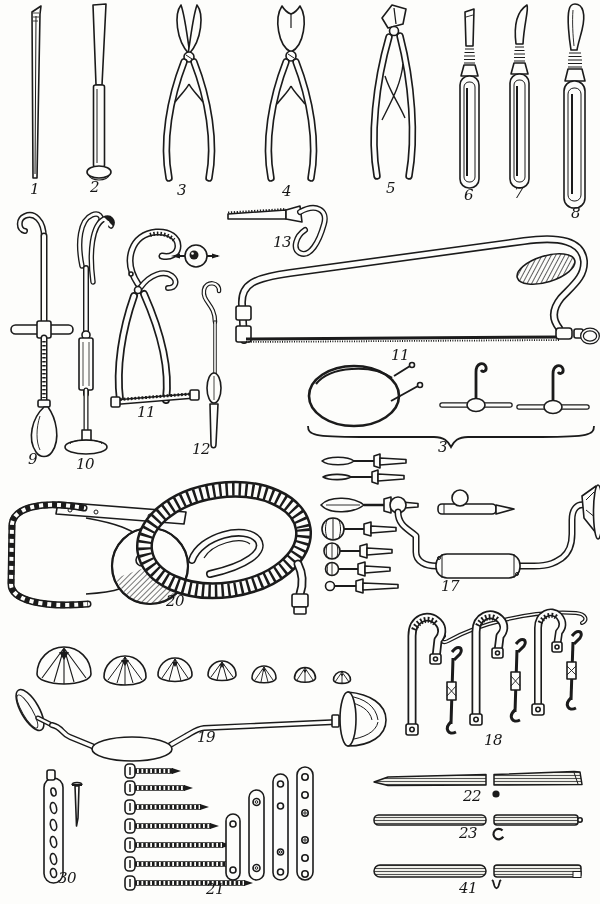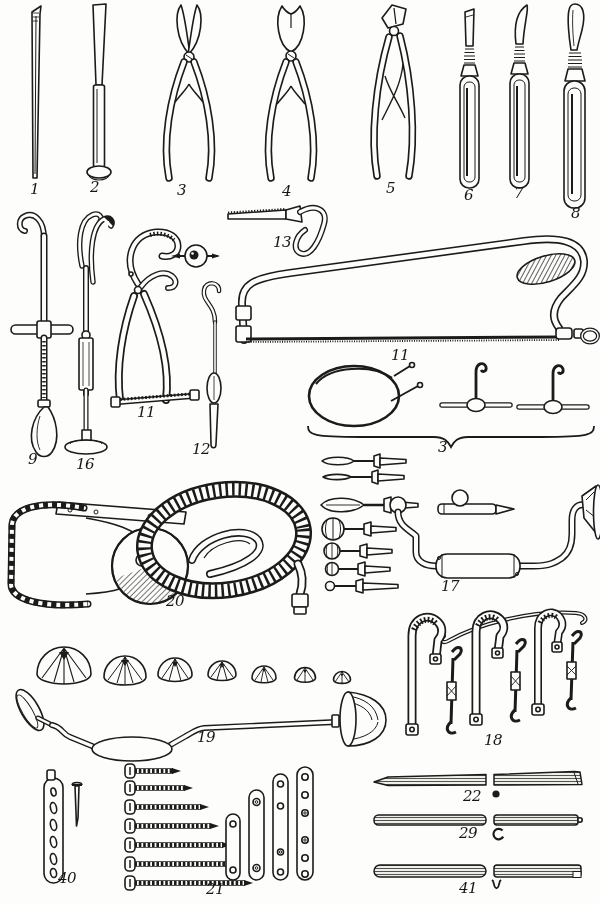--- a/index.html
+++ b/index.html
@@ -544,29 +544,29 @@
 
   <div class="num" style="left:30px;top:182px">1</div>
   <div class="num" style="left:90px;top:180px">2</div>
   <div class="num" style="left:177px;top:183px">3</div>
   <div class="num" style="left:282px;top:184px">4</div>
   <div class="num" style="left:386px;top:181px">5</div>
   <div class="num" style="left:464px;top:188px">6</div>
   <div class="num" style="left:514px;top:186px">7</div>
   <div class="num" style="left:571px;top:206px">8</div>
   <div class="num" style="left:28px;top:452px">9</div>
-  <div class="num" style="left:76px;top:457px">16</div>
+  <div class="num" style="left:76px;top:457px">10</div>
   <div class="num" style="left:137px;top:405px">11</div>
   <div class="num" style="left:192px;top:442px">12</div>
   <div class="num" style="left:273px;top:235px">13</div>
   <div class="num" style="left:391px;top:348px">11</div>
   <div class="num" style="left:438px;top:440px">3</div>
   <div class="num" style="left:166px;top:594px">20</div>
   <div class="num" style="left:441px;top:579px">17</div>
   <div class="num" style="left:197px;top:730px">19</div>
   <div class="num" style="left:484px;top:733px">18</div>
-  <div class="num" style="left:58px;top:871px">40</div>
+  <div class="num" style="left:58px;top:871px">30</div>
   <div class="num" style="left:206px;top:882px">21</div>
   <div class="num" style="left:463px;top:789px">22</div>
-  <div class="num" style="left:459px;top:826px">29</div>
+  <div class="num" style="left:459px;top:826px">23</div>
   <div class="num" style="left:459px;top:881px">41</div>
 
 </div>
 
 </body></html>

